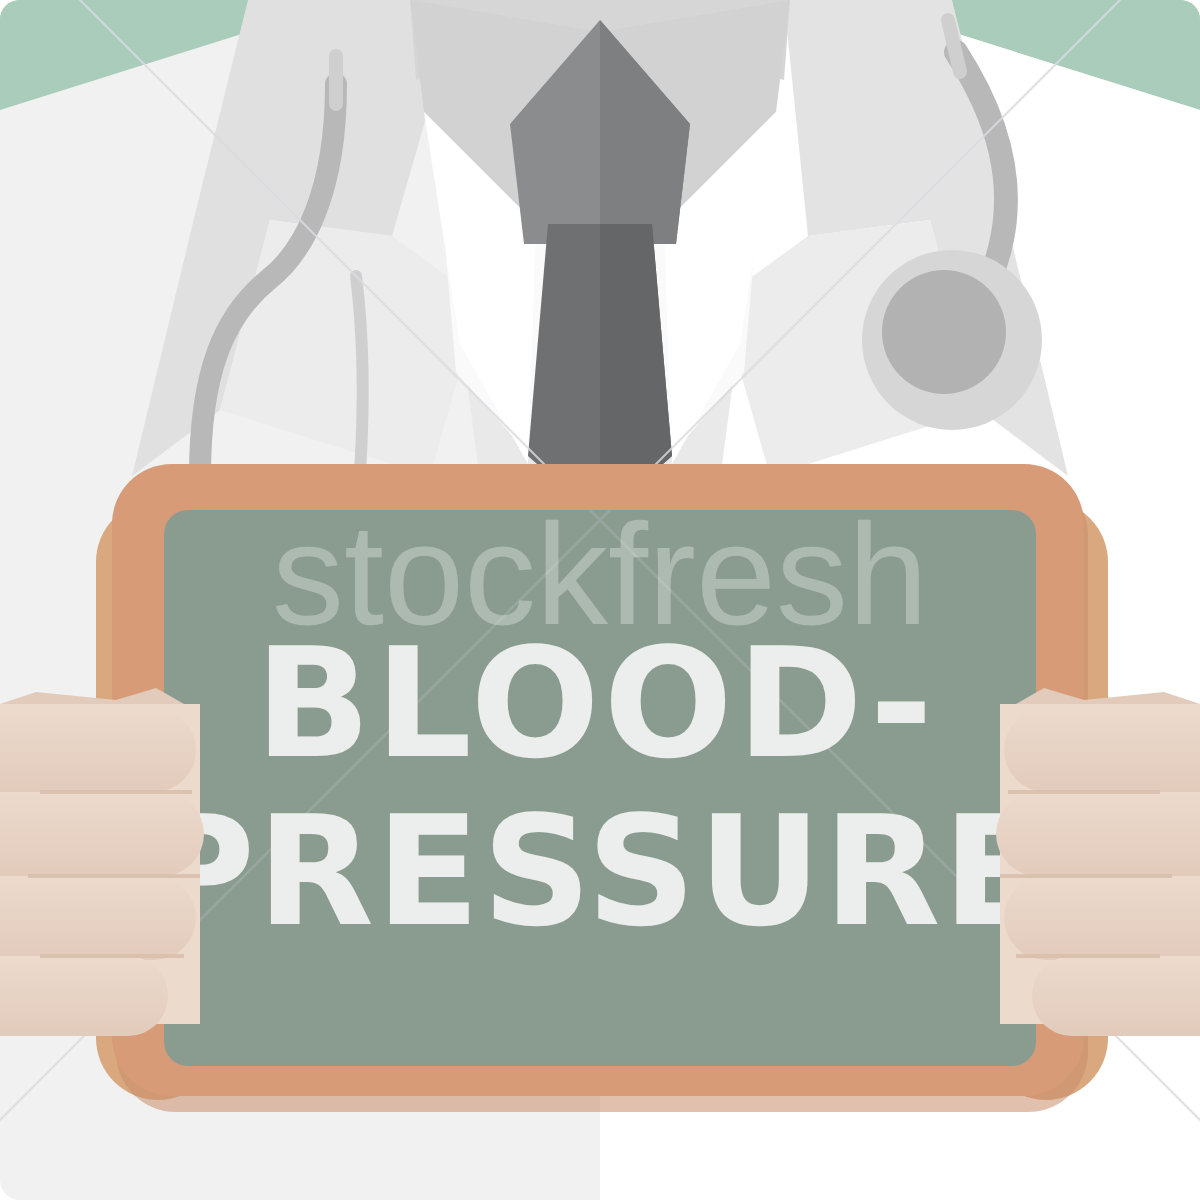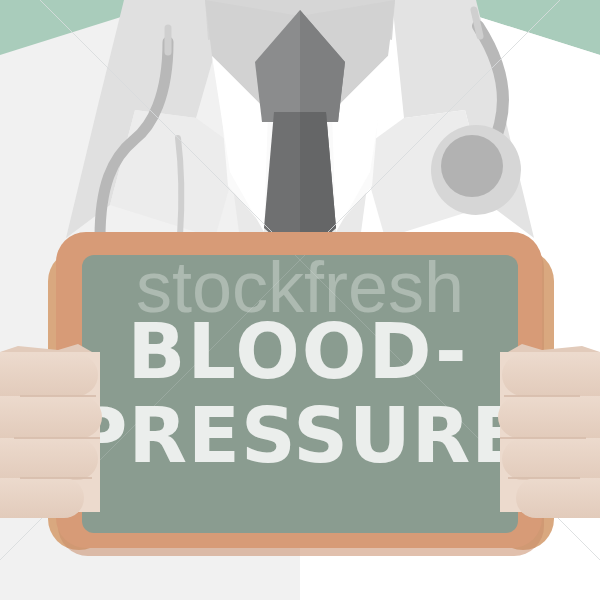--- a/index.html
+++ b/index.html
@@ -9,20 +9,21 @@
   }
   body {
     font-family: "DejaVu Sans", sans-serif;
   }
   #scene {
     position: relative;
     width: 600px;
     height: 600px;
     overflow: hidden;
     background: #ffffff;
+    border-radius: 10px;
   }
   #scene svg {
     position: absolute;
     top: 0;
     left: 0;
     width: 600px;
     height: 600px;
     display: block;
   }
   .board-text {

